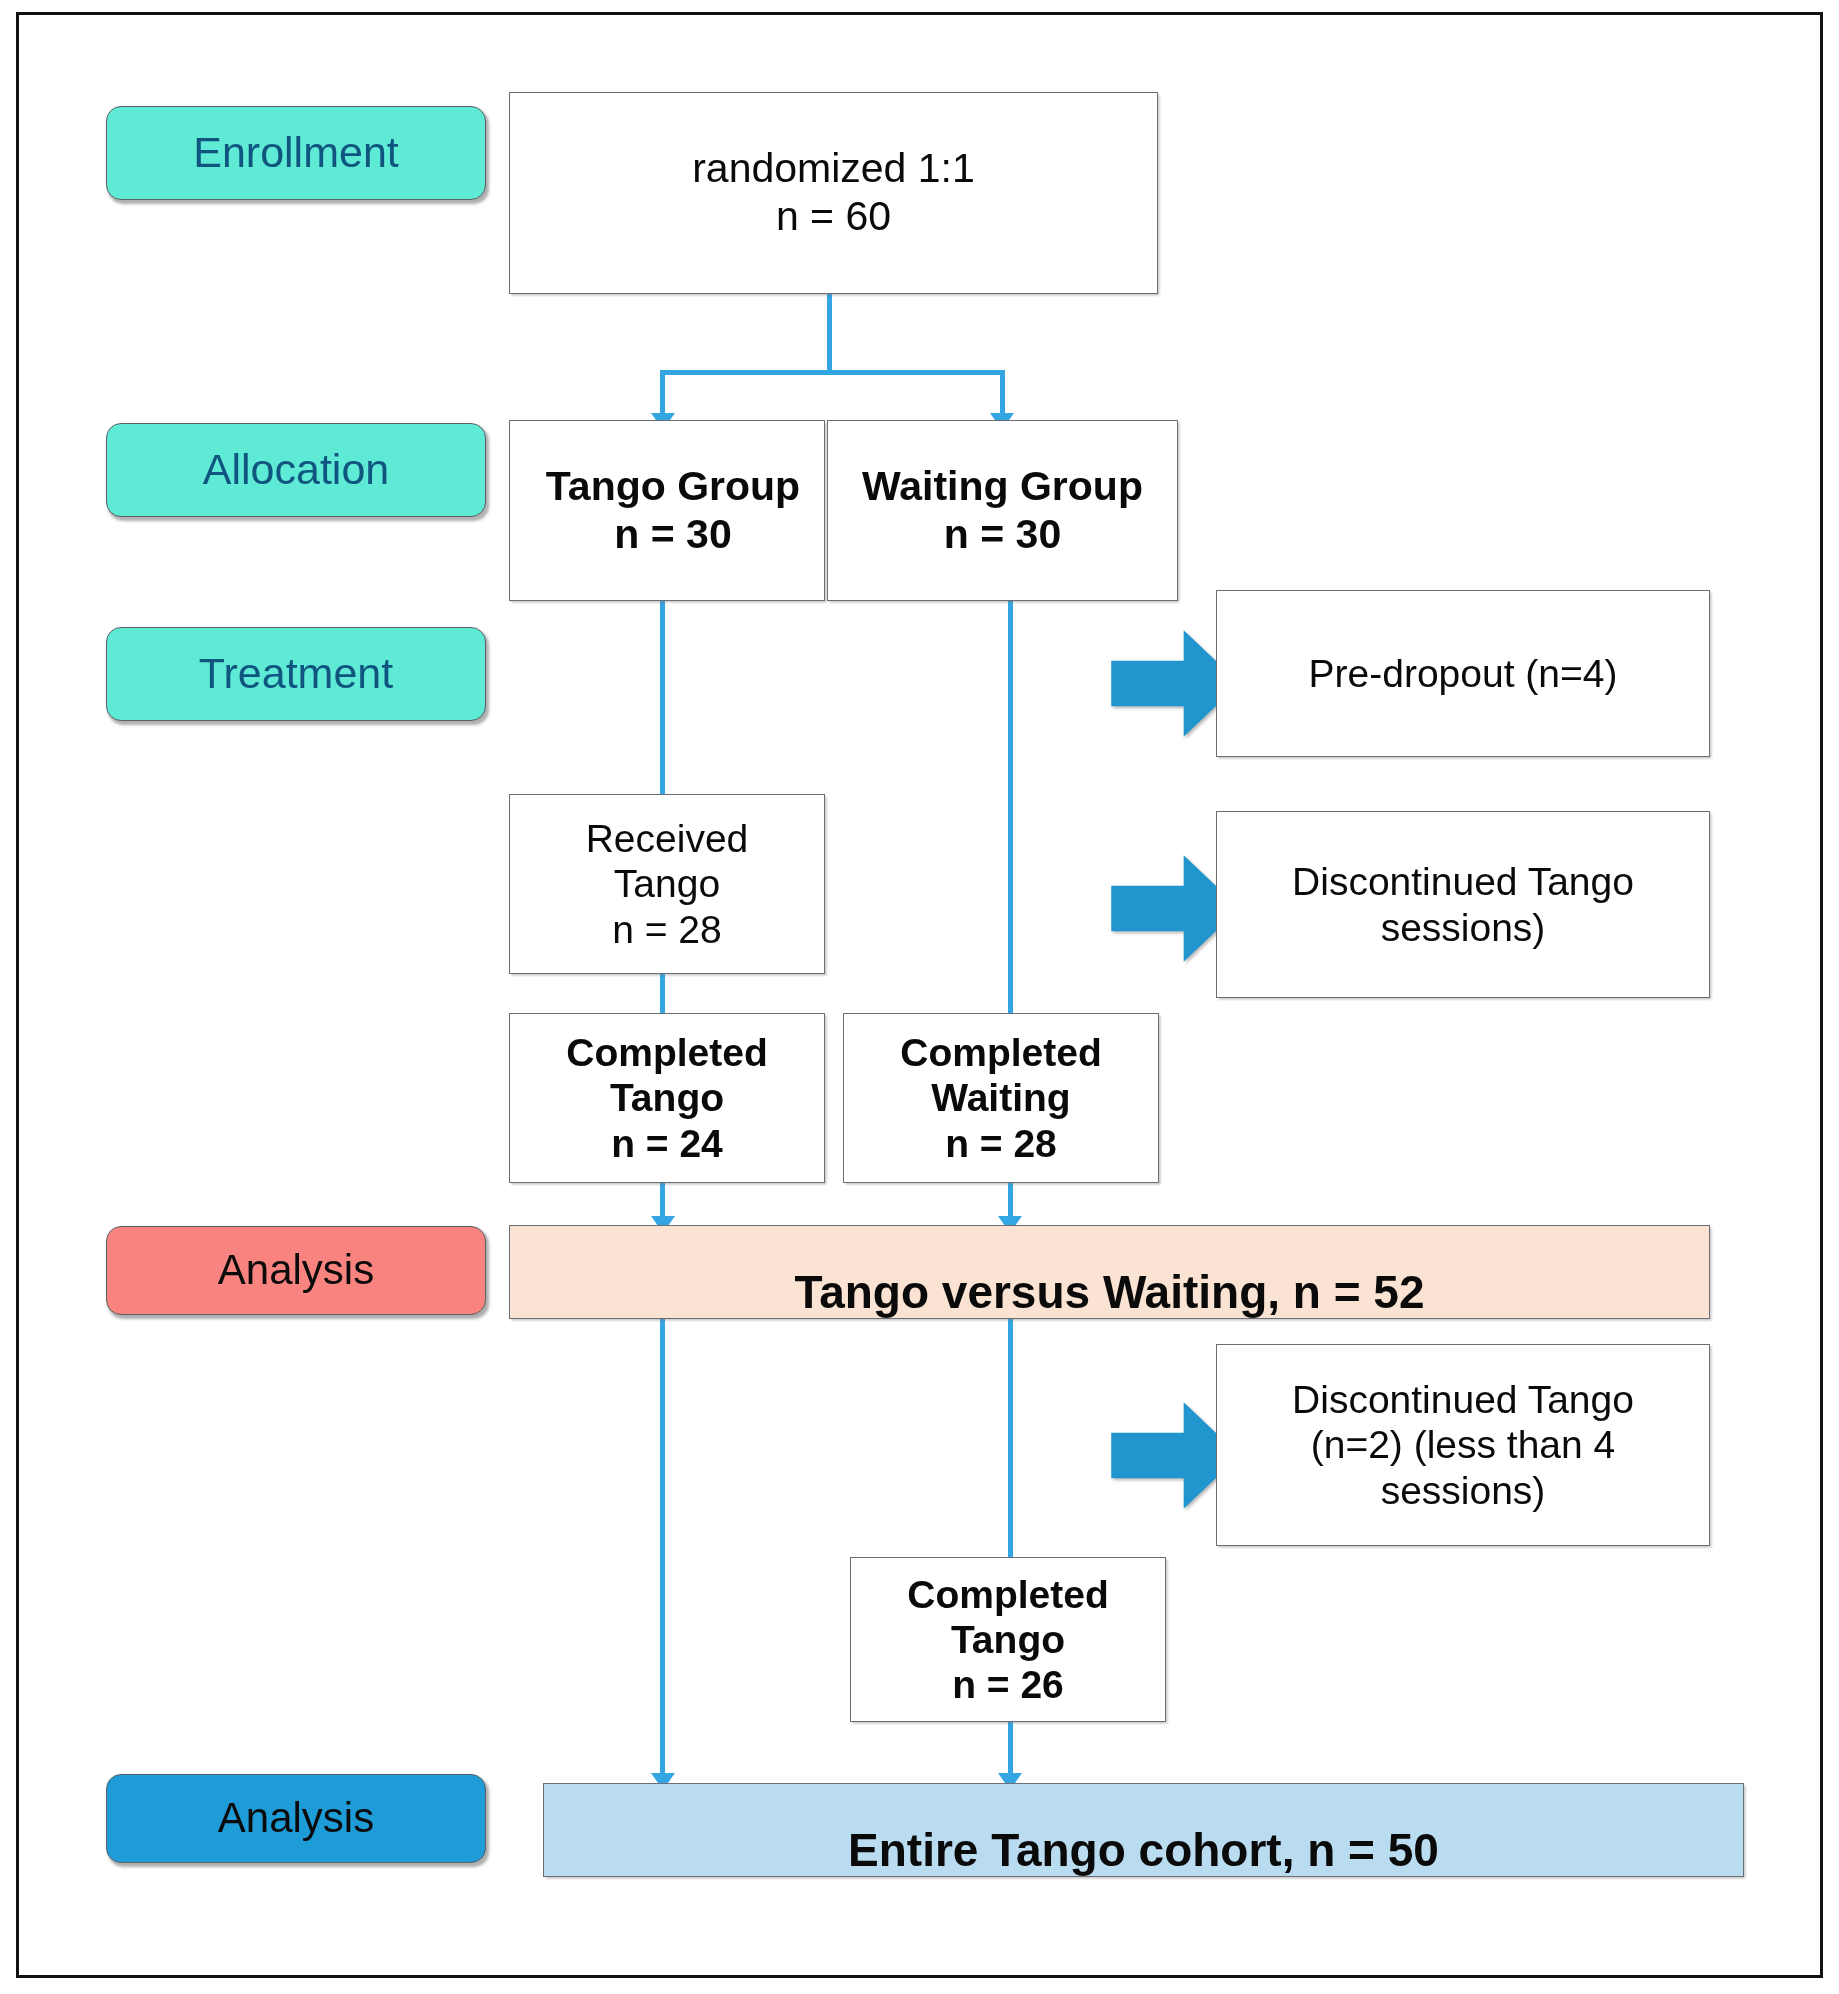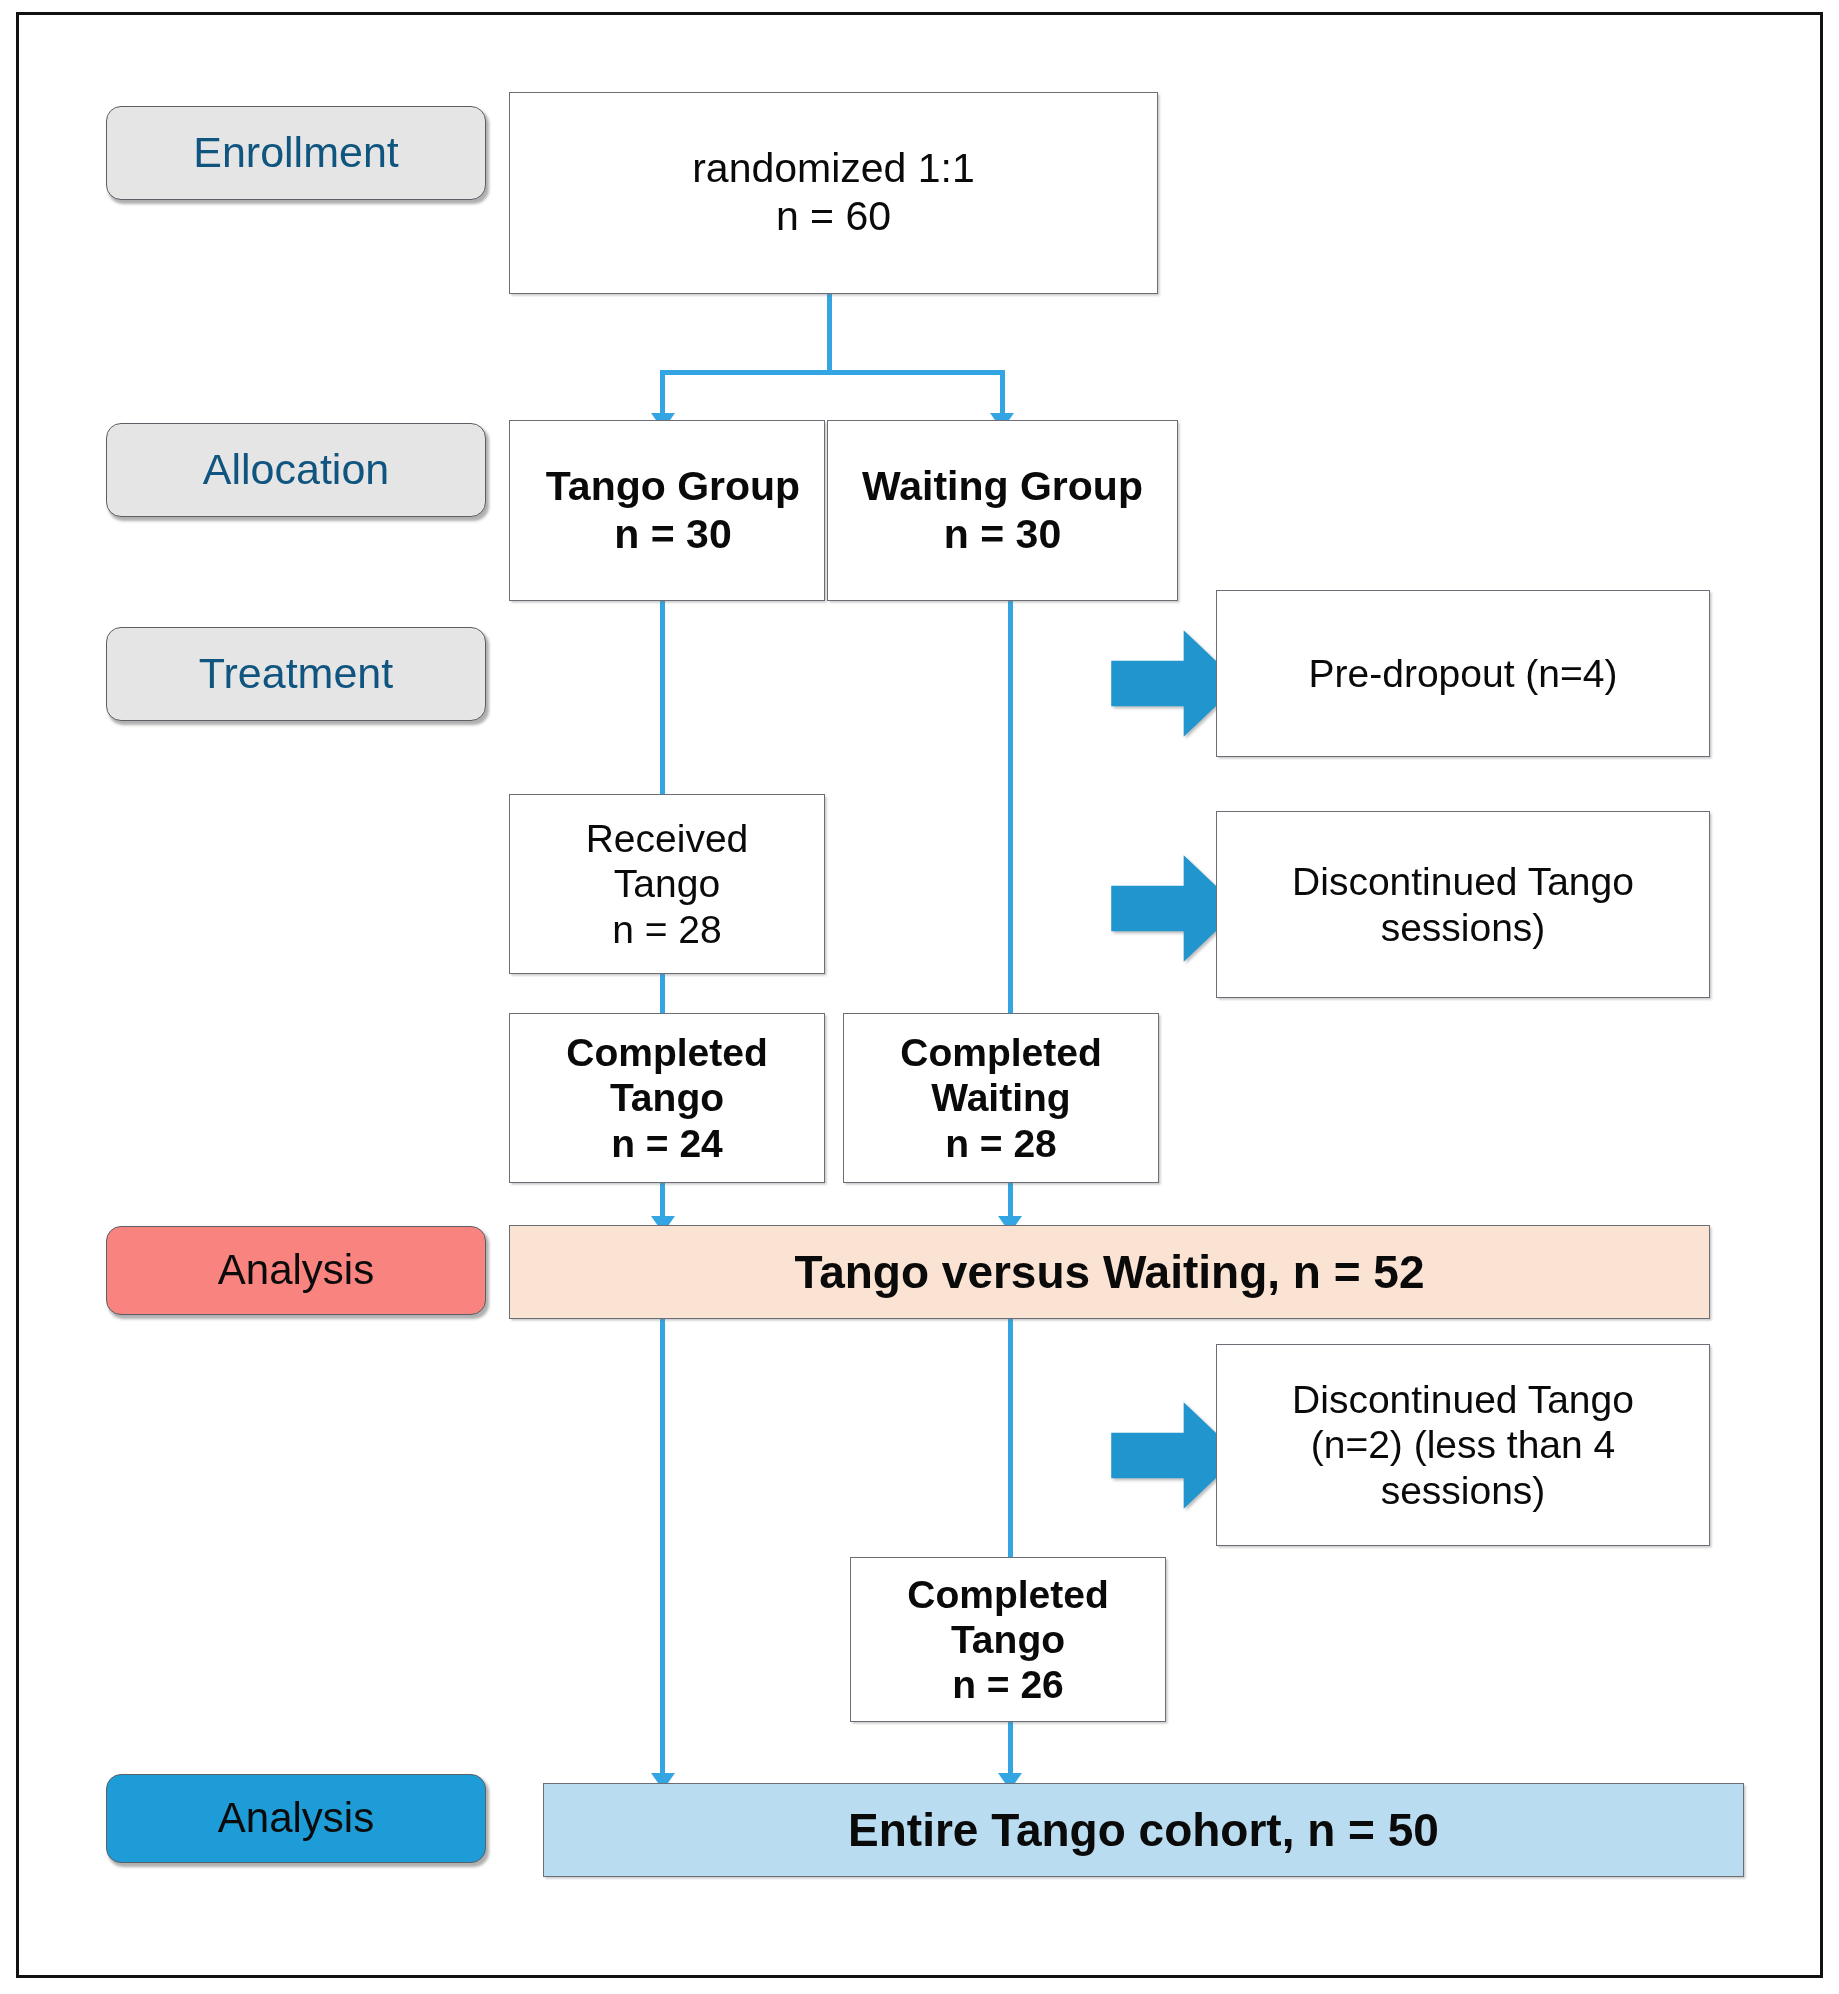--- a/index.html
+++ b/index.html
@@ -24,42 +24,42 @@
 
   
   .pill{
     border-radius:15px;
     border:1.8px solid #5b5f66;
     display:flex;align-items:center;justify-content:center;
     text-align:center;
     box-shadow:2.9px 3.5px 2.9px rgba(110,110,110,.55);
   }
   .pill span{line-height:1.05;}
-  .pill-blue{background:#e5e5e5;}
+  .pill-blue{background:#5eead4;}
   .pill-blue span{color:#10557F;}
   .pill-red{background:#F8837F;}
   .pill-red span{color:#0b0b0b;}
   .pill-strongblue{background:#1E9CD7;}
   .pill-strongblue span{color:#0b0b0b;}
 
   
   .node{
     background:#ffffff;
     border:1.8px solid #6b6f75;
     display:flex;align-items:center;justify-content:center;
     text-align:center;
     box-shadow:2.3px 2.3px 2.3px rgba(120,120,120,.45);
   }
   .node .txt{line-height:1.16;color:#0a0a0a;}
   .node.bold .txt{font-weight:bold;}
 
   
   .bar{
     border:1.8px solid #6b6f75;
-    display:flex;align-items:center;justify-content:center;
+    display:flex;align-items:flex-end;justify-content:center;
     text-align:center;
     box-shadow:2.3px 2.3px 2.3px rgba(120,120,120,.45);
   }
   .bar .txt{font-weight:bold;color:#0a0a0a;line-height:1.1;}
   .bar-peach{background:#FBE3D3;}
   .bar-lightblue{background:#B9DCF0;margin-left:34px;}
 
   
   .vline{background:#34A5E3;}
   .hline{background:#34A5E3;}

